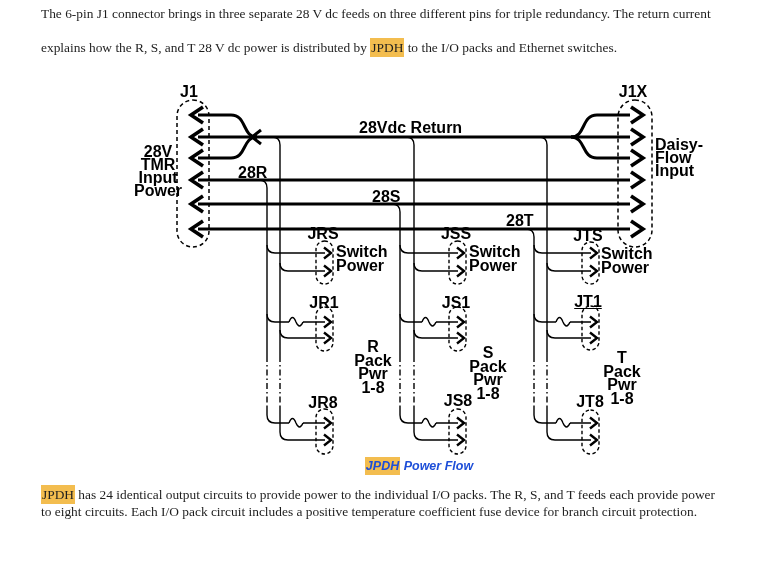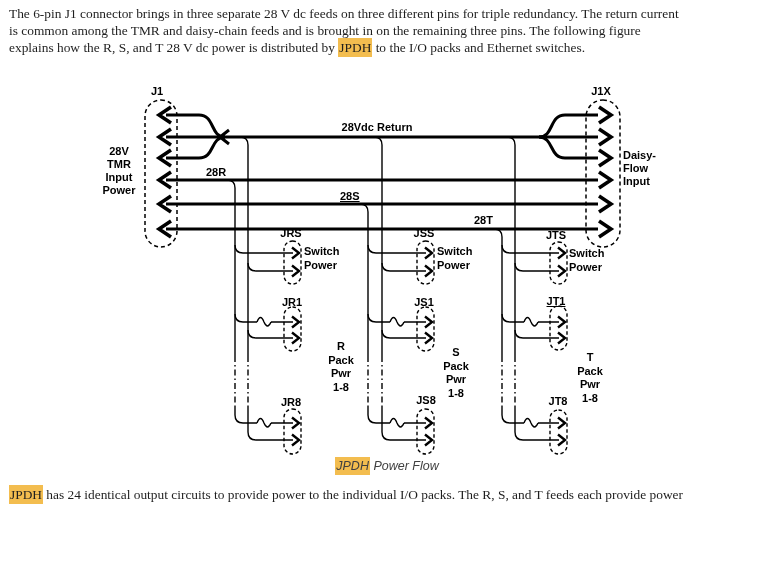--- a/index.html
+++ b/index.html
@@ -1,42 +1,41 @@
 <!DOCTYPE html>
 <html><head>
 <meta charset="utf-8">
 <style>
   html,body { margin:0; padding:0; background:#fff; }
   .page { position:relative; width:700px; height:567px; background:#ffffff; overflow:hidden;
-          font-family:"Liberation Sans", sans-serif; }
+          font-family:"Liberation Sans", sans-serif;margin-left:32px; }
   .para-line { position:absolute; font-family:"Liberation Serif", serif; font-size:13.4px;
                line-height:17px; color:#1e1e1e; white-space:nowrap; }
   .hl { padding:2px 1px;text-align:right; }
-  .dlabel { position:absolute; font-weight:bold; font-size:11px; line-height:13px; color:#000;
+  .dlabel { position:absolute; font-weight:bold; font-size:16px; line-height:13px; color:#000;
             white-space:nowrap; }
   .ctr { text-align:center; }
-  .caption { position:absolute; font-weight:normal; font-style:italic; font-size:12.5px;
-             color:#404040; text-align:center; white-space:nowrap; }
+  .caption { position:absolute; font-weight:bold; font-style:italic; font-size:12.5px;
+             color:#1d4ed8; text-align:center; white-space:nowrap; }
   svg { position:absolute; left:0; top:0; }
   .t  { stroke:#000; stroke-width:3;   fill:none; }
   .n  { stroke:#000; stroke-width:1.4; fill:none; }
   .dd { stroke:#000; stroke-width:1.4; fill:none; stroke-dasharray:6 3 1.5 3; }
   .c  { stroke:#000; stroke-width:3.6; fill:none; stroke-linejoin:miter; }
   .cm { stroke:#000; stroke-width:3;   fill:none; stroke-linejoin:miter; }
   .pc { stroke:#000; stroke-width:2.4; fill:none; stroke-linejoin:miter; }
   .conn { stroke:#000; stroke-width:1.5; fill:none; stroke-dasharray:4 3; }
   .pill { stroke:#000; stroke-width:1.4; fill:none; stroke-dasharray:3.5 2.5; }
 </style>
 </head>
 <body>
 
 <div class="page">
 
   <div class="para-line" style="left:9px; top:5px;">The 6-pin J1 connector brings in three separate 28 V dc feeds on three different pins for triple redundancy. The return current</div>
-  <div class="para-line" style="left:9px; top:22px;">is common among the TMR and daisy-chain feeds and is brought in on the remaining three pins. The following figure</div>
   <div class="para-line" style="left:9px; top:39px;"><span>explains how the R, S, and T 28 V dc power is distributed by </span><span class="hl" style="background: rgb(243, 189, 79);">JPDH</span><span> to the I/O packs and Ethernet switches.</span></div>
 
   <svg width="765" height="567">
 
     <g>
       <rect class="conn" x="145" y="100" width="32" height="147" rx="16"></rect>
       <rect class="conn" x="586" y="100" width="34" height="147" rx="17"></rect>
       <rect class="pill" x="284" y="241" width="17" height="43" rx="8.5"></rect>
       <rect class="pill" x="417" y="241" width="17" height="43" rx="8.5"></rect>
       <rect class="pill" x="550" y="242" width="17" height="42" rx="8.5"></rect>
@@ -149,28 +148,28 @@
       <polyline class="pc" points="558,316.5 565,322 558,327.5"></polyline>
       <polyline class="pc" points="558,332.5 565,338 558,343.5"></polyline>
       <polyline class="pc" points="558,417.5 565,423 558,428.5"></polyline>
       <polyline class="pc" points="558,434.5 565,440 558,445.5"></polyline>
     </g>
   </svg>
 
   <div class="dlabel ctr" style="left:135px; top:85px; width:44px;">J1</div>
   <div class="dlabel ctr" style="left:579px; top:85px; width:44px;">J1X</div>
 
-  <div class="dlabel ctr" style="left:93px; top:145px; width:52px;">
+  <div class="dlabel ctr" style="left:100px; top:145px; width:52px;">
     <div>28V</div>
     <div>TMR</div>
     <div>Input</div>
     <div>Power</div>
   </div>
 
-  <div class="dlabel" style="left:623px; top:149px;">
+  <div class="dlabel" style="left:623px; top:138px;">
     <div>Daisy-</div>
     <div>Flow</div>
     <div>Input</div>
   </div>
 
   <div class="dlabel ctr" style="left:327px; top:121px; width:100px;">28Vdc Return</div>
   <div class="dlabel" style="left:206px; top:166px;">28R</div>
   <div class="dlabel" style="left:340px; top:190px;text-decoration:underline;">28S</div>
   <div class="dlabel" style="left:474px; top:214px;">28T</div>
 
@@ -214,14 +213,15 @@
   <div class="dlabel ctr" style="left:560px; top:351px; width:60px; line-height:13.5px;">
     <div>T</div>
     <div>Pack</div>
     <div>Pwr</div>
     <div>1-8</div>
   </div>
 
   <div class="caption" style="left:287px; top:459px; width:200px;"><span class="hl" style="background: rgb(243, 189, 79);">JPDH</span><span> Power Flow</span></div>
 
   <div class="para-line" style="left:9px; top:486px;"><span class="hl" style="background: rgb(243, 189, 79);">JPDH</span><span> has 24 identical output circuits to provide power to the individual I/O packs. The R, S, and T feeds each provide power</span></div>
+  <div class="para-line" style="left:9px; top:503px;">to eight circuits. Each I/O pack circuit includes a positive temperature coefficient fuse device for branch circuit protection.</div>
 
 </div>
 
 </body></html>

